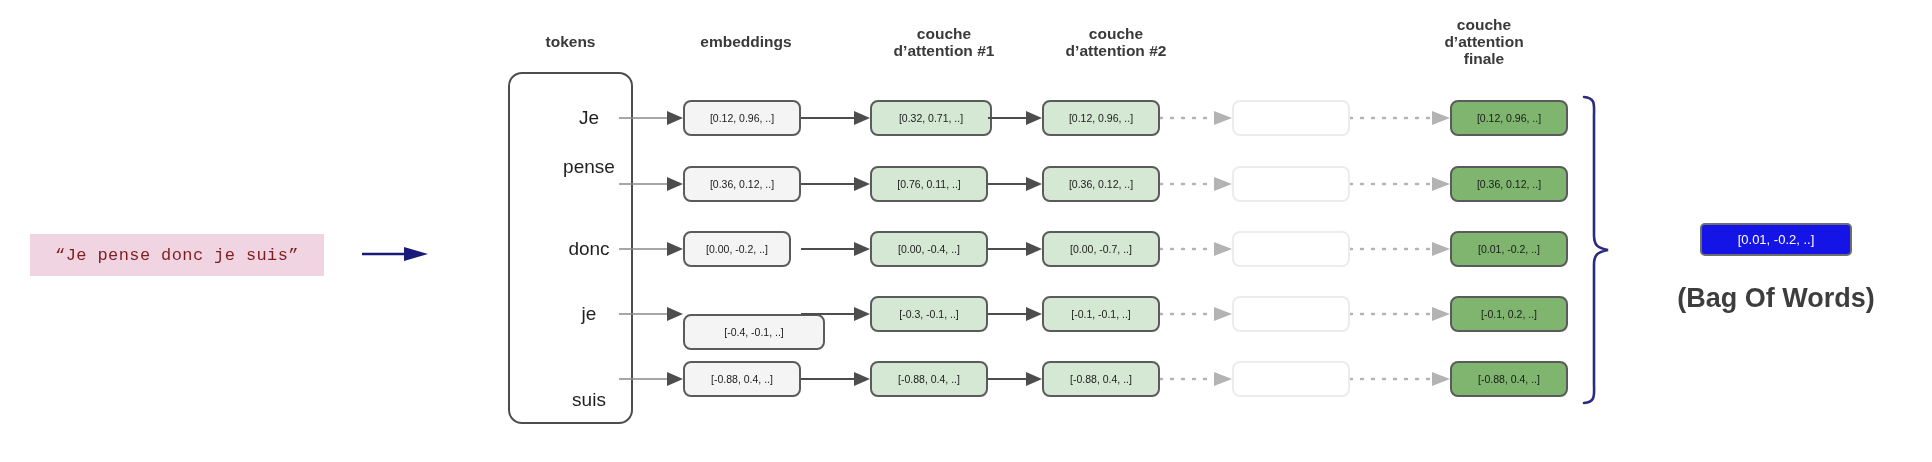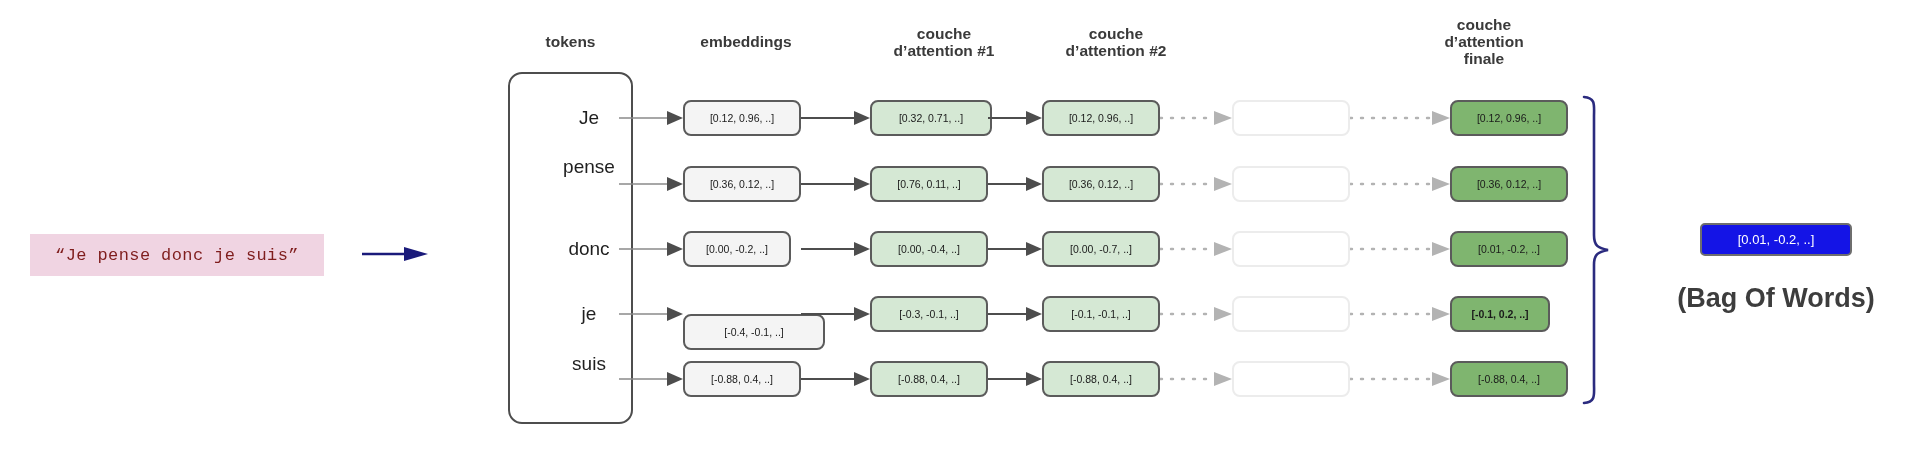--- a/index.html
+++ b/index.html
@@ -254,40 +254,40 @@
       </div>
       <div class="vbox lgreen" style="left: 870px; top: 314px; width: 118px;">
         <span>[-0.3, -0.1, ..]</span>
       </div>
       <div class="vbox lgreen" style="left: 1042px; top: 314px; width: 118px;">
         <span>[-0.1, -0.1, ..]</span>
       </div>
       <div class="vbox empty" style="left: 1232px; top: 314px; width: 118px;">
         <span></span>
       </div>
-      <div class="vbox dgreen" style="left: 1450px; top: 314px; width: 100px; font-weight: bold;">
+      <div class="vbox dgreen" style="left: 1450px; top: 314px; width: 118px;">
         <span>[-0.1, 0.2, ..]</span>
       </div>
       <svg class="conn" viewBox="0 0 69 16" style="left: 801px; top: 314px; width: 69px; height: 16px;">
         <line x1="0" y1="8" x2="54" y2="8" stroke="#4d4d4d" stroke-width="2.2"></line>
         <polygon points="53,1 69,8 53,15" fill="#4d4d4d"></polygon>
       </svg>
       <svg class="conn" viewBox="0 0 54 16" style="left: 988px; top: 314px; width: 54px; height: 16px;">
         <line x1="0" y1="8" x2="39" y2="8" stroke="#4d4d4d" stroke-width="2.2"></line>
         <polygon points="38,1 54,8 38,15" fill="#4d4d4d"></polygon>
       </svg>
       <svg class="conn" viewBox="0 0 72 16" style="left: 1160px; top: 314px; width: 72px; height: 16px;">
         <line x1="0" y1="8" x2="55" y2="8" stroke="#b3b3b3" stroke-width="2.4" stroke-dasharray="2 9" stroke-linecap="round"></line>
         <polygon points="54,1 72,8 54,15" fill="#b3b3b3"></polygon>
       </svg>
       <svg class="conn" viewBox="0 0 100 16" style="left: 1350px; top: 314px; width: 100px; height: 16px;">
         <line x1="0" y1="8" x2="83" y2="8" stroke="#b3b3b3" stroke-width="2.4" stroke-dasharray="2 9" stroke-linecap="round"></line>
         <polygon points="82,1 100,8 82,15" fill="#b3b3b3"></polygon>
       </svg>
-      <div class="token-label" style="top: 364px;">suis</div>
+      <div class="token-label" style="top: 400px;">suis</div>
       <svg class="conn" viewBox="0 0 64 16" style="left: 619px; top: 379px; width: 64px; height: 16px;">
         <line x1="0" y1="8" x2="49" y2="8" stroke="#8a8a8a" stroke-width="1.6"></line>
         <polygon points="48,1 64,8 48,15" fill="#4d4d4d"></polygon>
       </svg>
       <div class="vbox gray" style="left: 683px; top: 379px; width: 118px;">
         <span>[-0.88, 0.4, ..]</span>
       </div>
       <div class="vbox lgreen" style="left: 870px; top: 379px; width: 118px;">
         <span>[-0.88, 0.4, ..]</span>
       </div>

